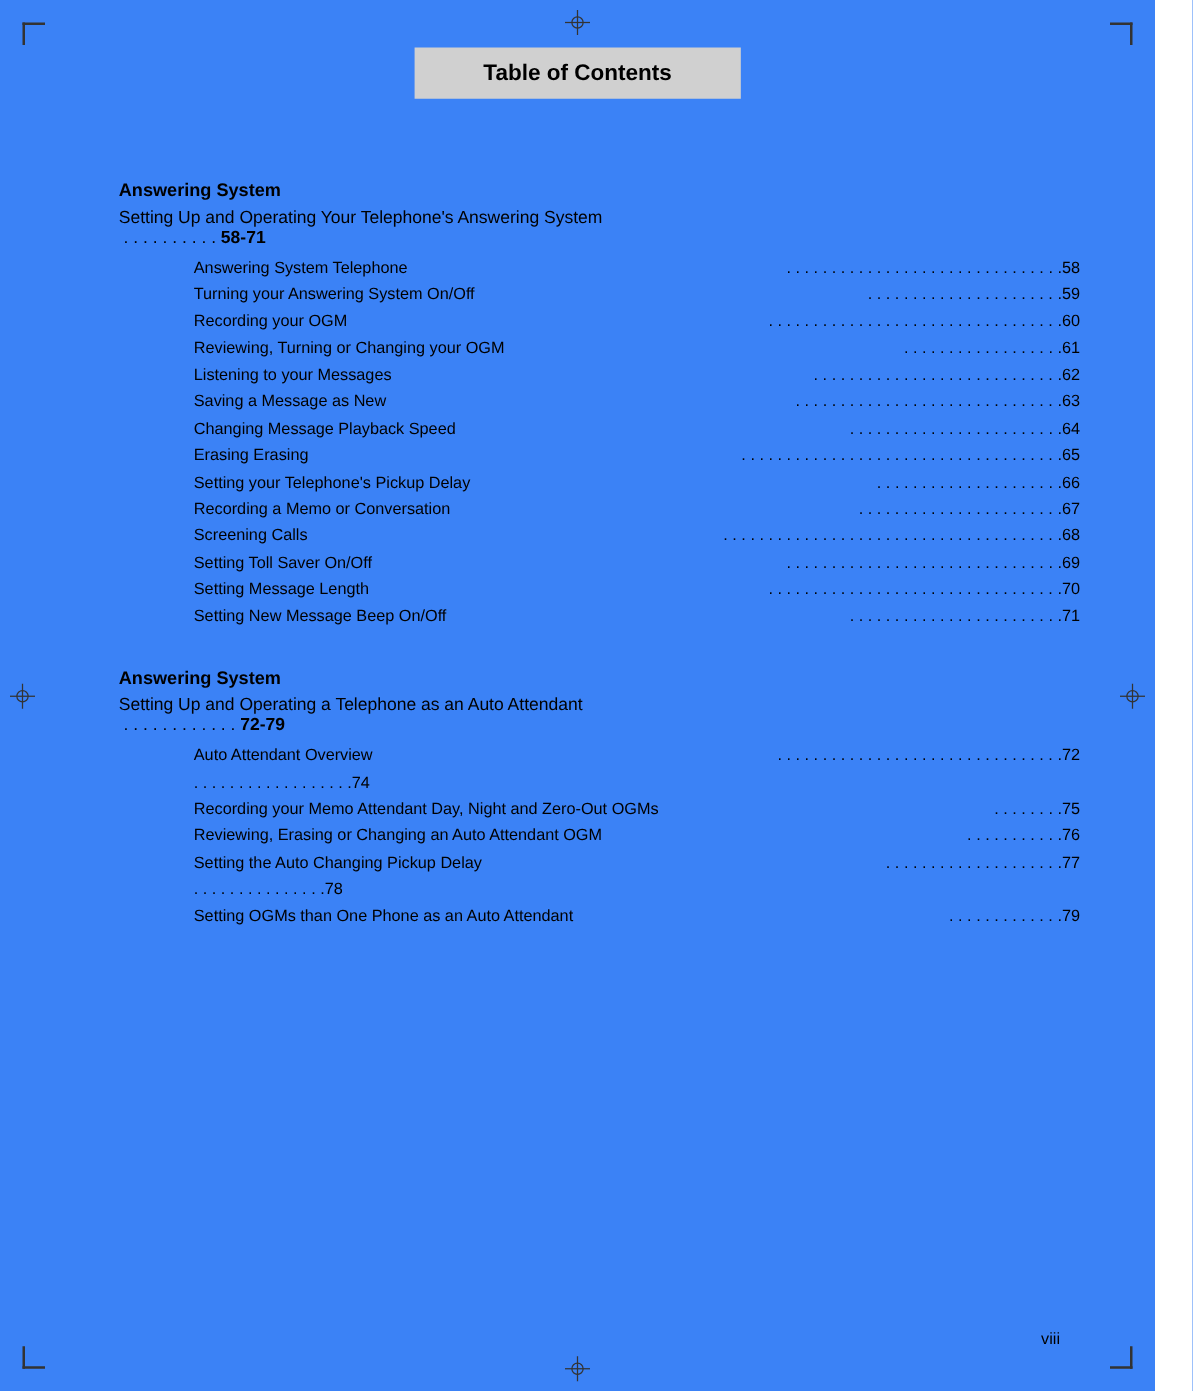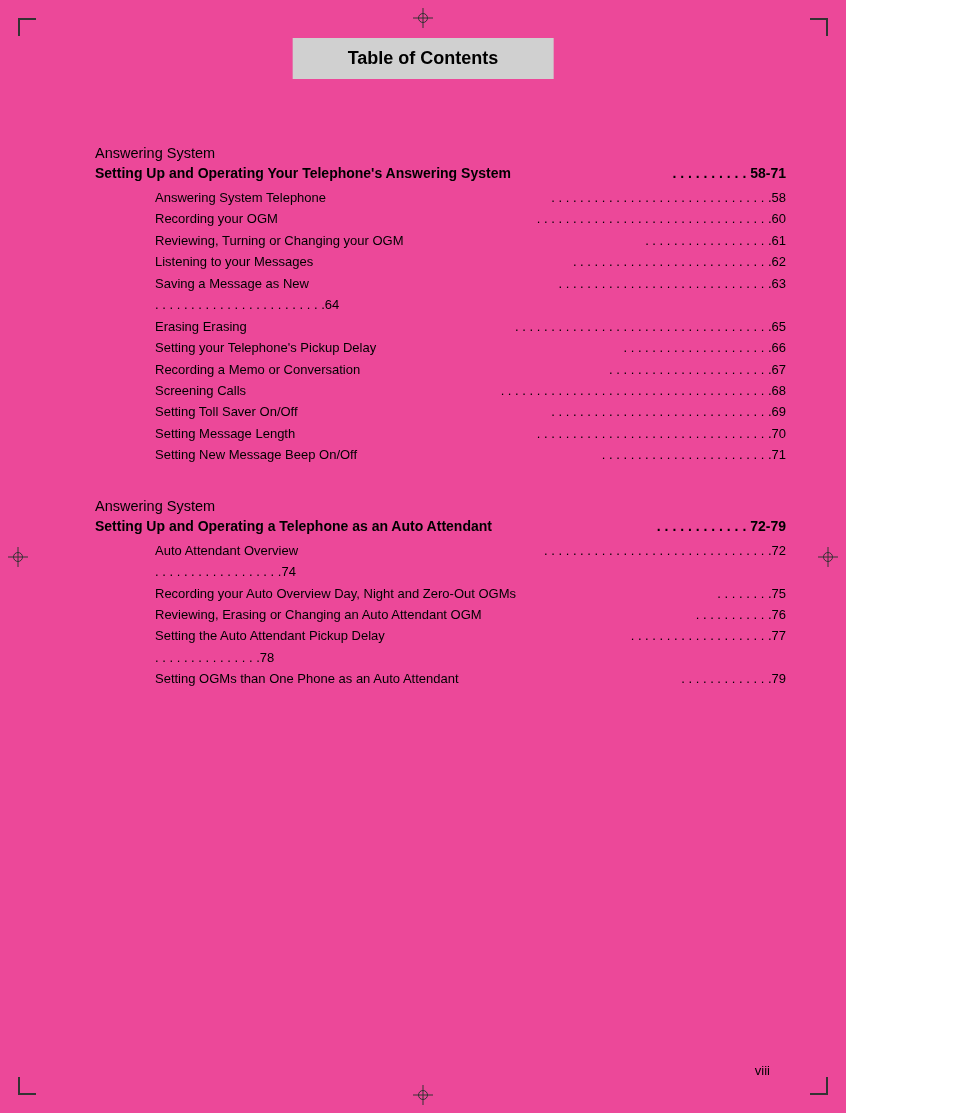--- a/index.html
+++ b/index.html
@@ -11,23 +11,23 @@
     body {
       width: 954px;
       min-height: 1113px;
       background: #ffffff;
       font-family: Arial, sans-serif;
       position: relative;
       overflow: hidden;
     }
 
     .page {
-      width: 846px;
+      width: 924px;
       min-height: 1113px;
-      background: #ec4899;
+      background: #3b82f6;
       position: relative;
       padding: 0;
     }
 
     
     .corner-mark {
       position: absolute;
       width: 18px;
       height: 18px;
       border-color: #333;
@@ -118,32 +118,33 @@
       left: 95px;
       right: 60px;
     }
 
     .section {
       margin-bottom: 32px;
     }
 
     .section-heading {
       font-size: 14.5px;
-      font-weight: normal;
+      font-weight: bold;
       color: #000;
       margin-bottom: 4px;
     }
 
     .section-title {
       font-size: 14px;
-      font-weight: bold;
+      font-weight: normal;
       color: #000;
       margin-bottom: 6px;
       display: flex;
       justify-content: space-between;
+      flex-direction: column;
     }
 
     .toc-entry {
       display: flex;
       justify-content: space-between;
       font-size: 13px;
       color: #000;
       line-height: 1.65;
       padding-left: 60px;
     }
@@ -201,36 +202,41 @@
         <span>Setting Up and Operating Your Telephone's Answering System</span>
         <span>&nbsp;. . . . . . . . . .&nbsp;<strong>58-71</strong></span>
       </div>
 
       <div>
         <div class="toc-entry">
           <span class="entry-label">Answering System Telephone</span>
           <span class="dots-page"> . . . . . . . . . . . . . . . . . . . . . . . . . . . . . . .58</span>
         </div>
         <div class="toc-entry">
+          <span class="entry-label">Turning your Answering System On/Off</span>
+          <span class="dots-page"> . . . . . . . . . . . . . . . . . . . . . .59</span>
+        </div>
+        <div class="toc-entry">
           <span class="entry-label">Recording your OGM</span>
           <span class="dots-page"> . . . . . . . . . . . . . . . . . . . . . . . . . . . . . . . . .60</span>
         </div>
         <div class="toc-entry">
           <span class="entry-label">Reviewing, Turning or Changing your OGM</span>
           <span class="dots-page"> . . . . . . . . . . . . . . . . . .61</span>
         </div>
         <div class="toc-entry">
           <span class="entry-label">Listening to your Messages</span>
           <span class="dots-page"> . . . . . . . . . . . . . . . . . . . . . . . . . . . .62</span>
         </div>
         <div class="toc-entry">
           <span class="entry-label">Saving a Message as New</span>
           <span class="dots-page"> . . . . . . . . . . . . . . . . . . . . . . . . . . . . . .63</span>
         </div>
         <div class="toc-entry">
+          <span class="entry-label">Changing Message Playback Speed</span>
           <span class="dots-page"> . . . . . . . . . . . . . . . . . . . . . . . .64</span>
         </div>
         <div class="toc-entry">
           <span class="entry-label">Erasing Erasing</span>
           <span class="dots-page"> . . . . . . . . . . . . . . . . . . . . . . . . . . . . . . . . . . . .65</span>
         </div>
         <div class="toc-entry">
           <span class="entry-label">Setting your Telephone's Pickup Delay</span>
           <span class="dots-page"> . . . . . . . . . . . . . . . . . . . . .66</span>
         </div>
@@ -266,29 +272,29 @@
 
       <div>
         <div class="toc-entry">
           <span class="entry-label">Auto Attendant Overview</span>
           <span class="dots-page"> . . . . . . . . . . . . . . . . . . . . . . . . . . . . . . . .72</span>
         </div>
         <div class="toc-entry">
           <span class="dots-page"> . . . . . . . . . . . . . . . . . .74</span>
         </div>
         <div class="toc-entry">
-          <span class="entry-label">Recording your Auto Overview Day, Night and Zero-Out OGMs</span>
+          <span class="entry-label">Recording your Memo Attendant Day, Night and Zero-Out OGMs</span>
           <span class="dots-page"> . . . . . . . .75</span>
         </div>
         <div class="toc-entry">
           <span class="entry-label">Reviewing, Erasing or Changing an Auto Attendant OGM</span>
           <span class="dots-page"> . . . . . . . . . . .76</span>
         </div>
         <div class="toc-entry">
-          <span class="entry-label">Setting the Auto Attendant Pickup Delay</span>
+          <span class="entry-label">Setting the Auto Changing Pickup Delay</span>
           <span class="dots-page"> . . . . . . . . . . . . . . . . . . . .77</span>
         </div>
         <div class="toc-entry">
           <span class="dots-page"> . . . . . . . . . . . . . . .78</span>
         </div>
         <div class="toc-entry">
           <span class="entry-label">Setting OGMs than One Phone as an Auto Attendant</span>
           <span class="dots-page"> . . . . . . . . . . . . .79</span>
         </div>
       </div>

